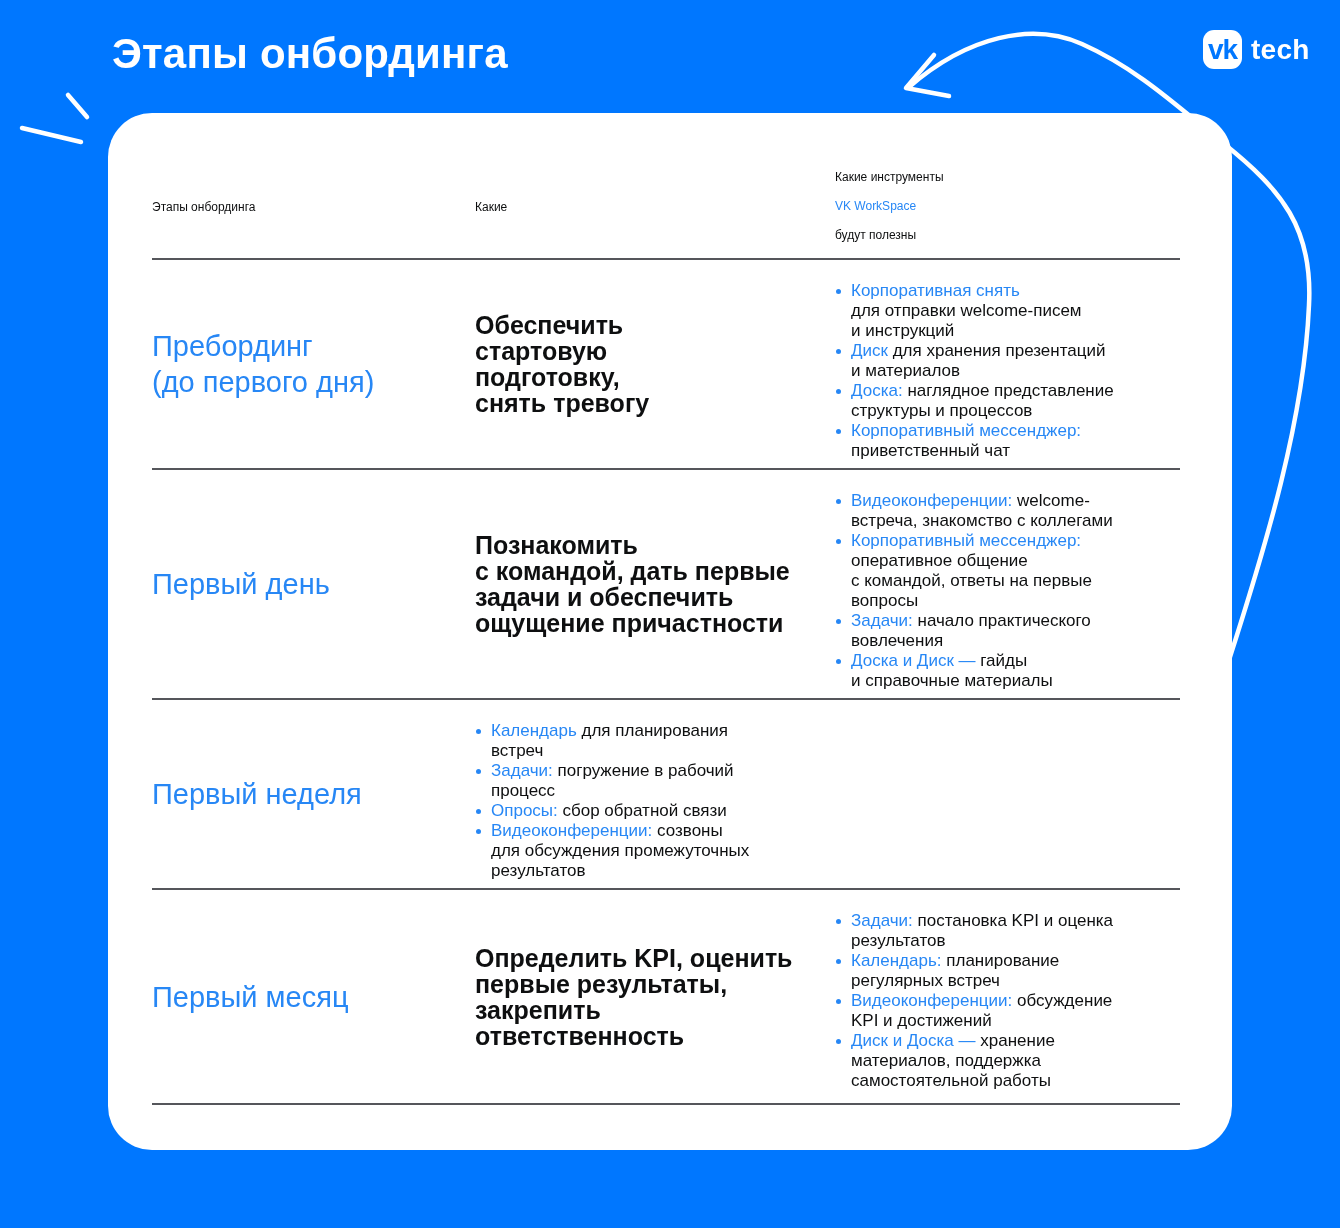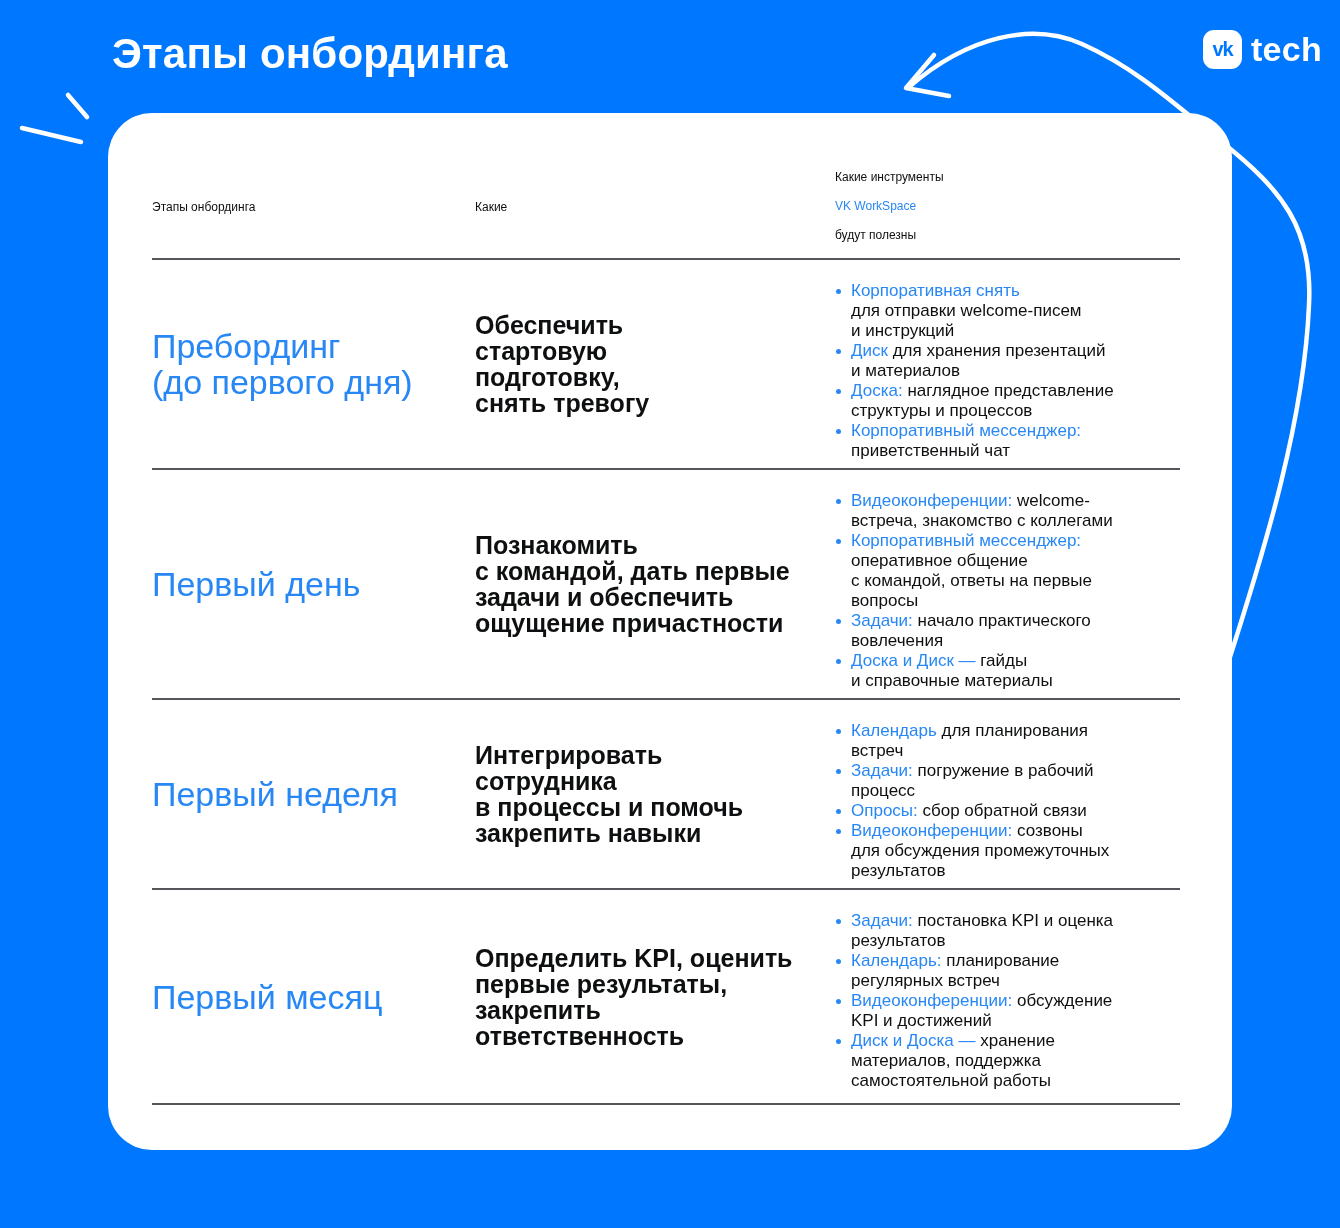--- a/index.html
+++ b/index.html
@@ -18,43 +18,43 @@
   .title{
     position:absolute;left:112px;top:30px;z-index:3;
     color:#fff;font-size:42px;font-weight:600;letter-spacing:.2px;
   }
 
   .brand{position:absolute;top:30px;left:1203px;z-index:3;display:flex;align-items:center;gap:9px;}
   .vk-badge{
     width:39px;height:39px;background:#fff;border-radius:11px;
     display:flex;align-items:center;justify-content:center;
   }
-  .vk-badge span{color:var(--bg);font-weight:800;font-size:20px;letter-spacing:-1px;}
-  .brand-name{color:#fff;font-size:34px;font-weight:600;letter-spacing:.3px;}
+  .vk-badge span{color:var(--bg);font-weight:800;font-size:28px;letter-spacing:-1px;}
+  .brand-name{color:#fff;font-size:28px;font-weight:600;letter-spacing:.3px;}
 
   .card{
     position:absolute;left:108px;top:113px;width:1124px;height:1037px;z-index:2;
     background:var(--card);border-radius:44px;
   }
   .table{margin:0 52px 0 44px;}
 
   .trow{
     display:grid;grid-template-columns:323px 360px 1fr;
     border-bottom:2px solid var(--divider);
   }
   .thead{height:147px;align-items:center;padding-top:42px;}
   .cell.h{color:var(--ink);font-size:12px;font-weight:500;}
   .cell.h3{line-height:29px;}
   .cell.h3 .brand-line{color:var(--accent);}
 
   .r0{height:210px;} .r1{height:230px;} .r2{height:190px;} .r3{height:215px;}
 
   .stage-cell,.goal-cell{align-self:center;}
   .stage-label{
-    display:block;color:var(--accent);font-size:34px;font-weight:500;
+    display:block;color:var(--accent);font-size:29px;font-weight:500;
     line-height:36px;white-space:pre-line;
   }
   .goal-text{
     display:block;color:var(--ink);font-size:25px;font-weight:600;
     line-height:26px;white-space:pre-line;
   }
   .tools-cell{padding-top:21px;}
   .tools-list{list-style:none;}
   .tools-list li{
     position:relative;padding-left:16px;color:var(--ink);
@@ -152,26 +152,20 @@
                 <li><span class="lead">Доска и Диск —</span><span> гайды
 и справочные материалы</span></li>
               </ul>
     </div>
   </div>
 
   <div class="trow r2">
     <div class="cell stage-cell">
       <span class="stage-label">Первый неделя</span>
     </div>
-    <div class="cell goal-cell">
-      <span class="goal-text">Интегрировать
-сотрудника
-в процессы и помочь
-закрепить навыки</span>
-    </div>
     <div class="cell tools-cell">
       <ul class="tools-list">
                 <li><span class="lead">Календарь</span><span> для планирования
 встреч</span></li>
                 <li><span class="lead">Задачи:</span><span> погружение в рабочий
 процесс</span></li>
                 <li><span class="lead">Опросы:</span><span> сбор обратной связи</span></li>
                 <li><span class="lead">Видеоконференции:</span><span> созвоны
 для обсуждения промежуточных
 результатов</span></li>

